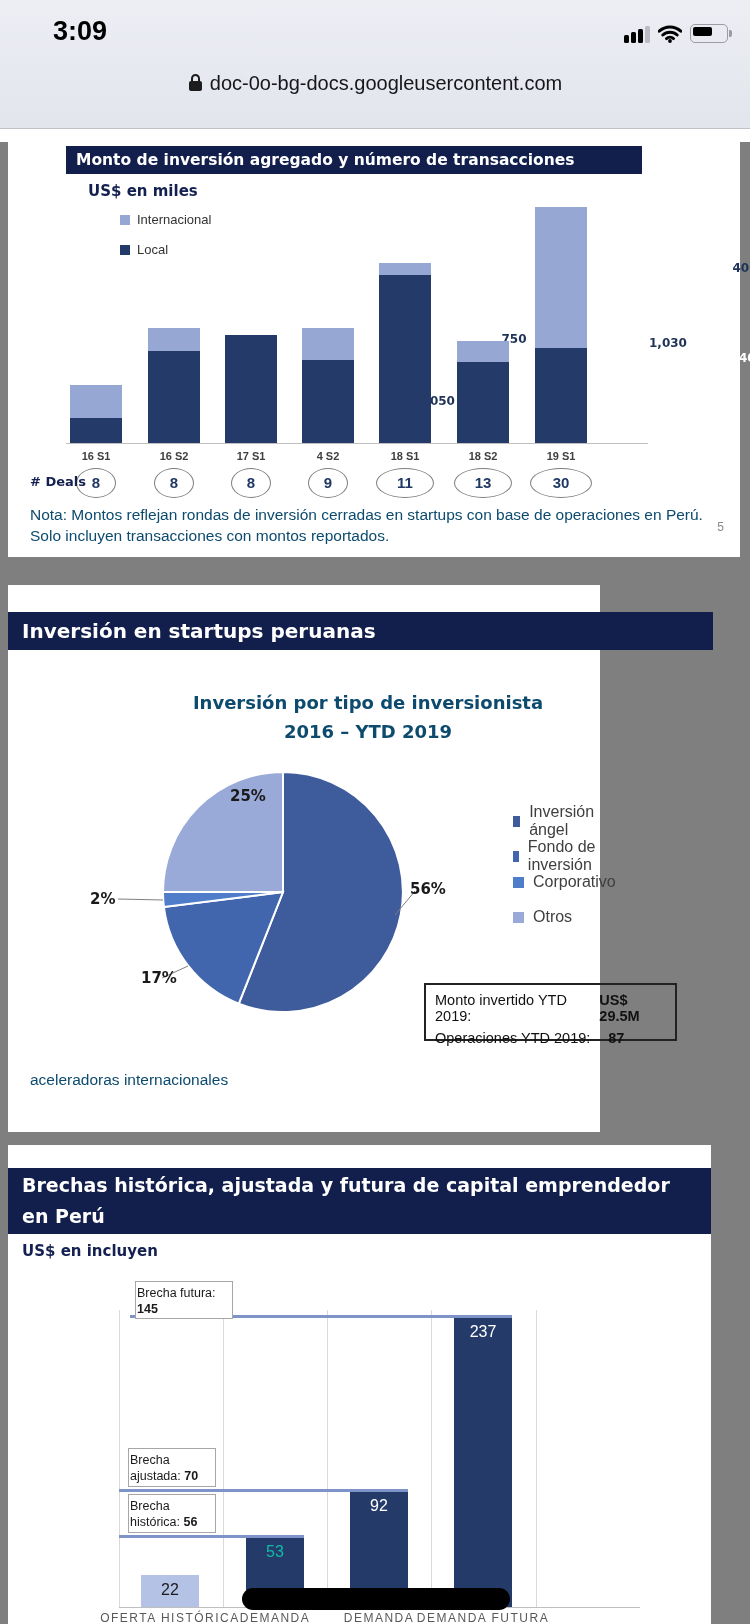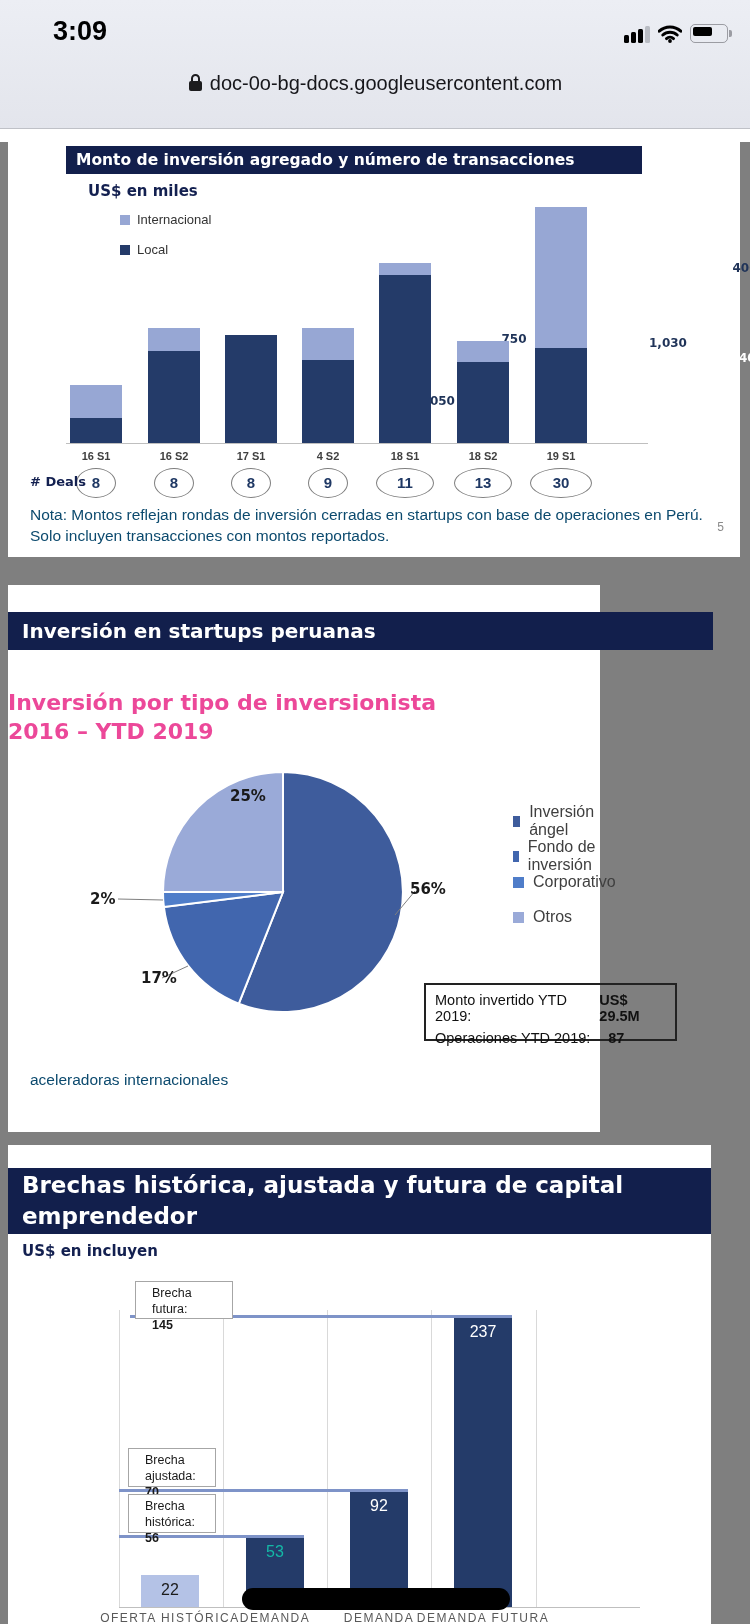--- a/index.html
+++ b/index.html
@@ -40,38 +40,38 @@
             font-family:"DejaVu Sans",sans-serif;}
   .cat{position:absolute;top:320px;width:60px;text-align:center;font-size:11px;font-weight:bold;color:#404040;}
   .deal{position:absolute;top:338px;height:30px;border:1.5px solid #7f7f7f;border-radius:50%;
         color:#1f3864;font-weight:bold;font-size:15px;text-align:center;line-height:28px;box-sizing:border-box;background:#fff;}
   #dealslbl{position:absolute;left:22px;top:344px;font-size:13px;font-weight:bold;color:#132050;
             font-family:"DejaVu Sans",sans-serif;}
   .note{position:absolute;font-size:15.5px;color:#0c4a6e;line-height:21px;}
   .pagenum{position:absolute;right:16px;top:390px;font-size:12px;color:#8a8a8a;}
   
   #s2-hbar{left:0;top:27px;width:705px;height:38px;font-size:20px;line-height:38px;padding-left:14px;box-sizing:border-box;}
-  #pietitle{position:absolute;left:0;top:103px;width:720px;color:#ec4899;
-            font-family:"DejaVu Sans",sans-serif;font-weight:bold;font-size:22px;line-height:29px;}
+  #pietitle{position:absolute;left:0;top:103px;width:720px;text-align:center;color:#0c4a6e;
+            font-family:"DejaVu Sans",sans-serif;font-weight:bold;font-size:18px;line-height:29px;}
   .pct{position:absolute;font-size:15px;font-weight:bold;color:#1a1a1a;font-family:"DejaVu Sans",sans-serif;}
   .legend2{position:absolute;left:505px;display:flex;align-items:center;gap:9px;font-size:16px;color:#3f3f3f;}
   .legend2 i{display:block;width:11px;height:11px;}
   .infobox{position:absolute;left:416px;top:398px;width:253px;height:58px;border:2px solid #222;
            box-sizing:border-box;padding:7px 9px;font-size:14.5px;color:#111;}
   .infobox .row{display:flex;margin-bottom:6px;}
   .infobox b{margin-left:6px;}
   
-  #s3-hbar{left:0;top:23px;width:703px;height:66px;font-size:23px;line-height:31px;padding:2px 0 16px 14px;box-sizing:border-box;}
+  #s3-hbar{left:0;top:23px;width:703px;height:66px;font-size:19px;line-height:31px;padding:2px 0 16px 14px;box-sizing:border-box;}
   #s3-units{left:14px;top:97px;}
   .grid{position:absolute;width:1px;background:#d9d9d9;top:165px;height:297px;}
   .blueline{position:absolute;height:3px;background:#7e93c8;}
   .bar3{position:absolute;}
   .bar3 .lab{position:absolute;top:6px;width:100%;text-align:center;font-size:16px;}
   .lbox{position:absolute;background:#fff;border:1px solid #a6a6a6;font-size:12.5px;color:#1a1a1a;
-        line-height:16px;padding:3px 16px;box-sizing:border-box;}
+        line-height:16px;padding:3px 1px;box-sizing:border-box;}
   .xlab{position:absolute;top:466px;font-size:12px;letter-spacing:1.5px;color:#595959;text-align:center;white-space:nowrap;}
   .homebar{position:absolute;left:242px;top:1588px;width:268px;height:22px;background:#000;border-radius:11px;z-index:40;}
 </style>
 </head>
 <body>
 
 <div class="screen">
 
   <div class="topbar">
     <div class="time">3:09</div>

